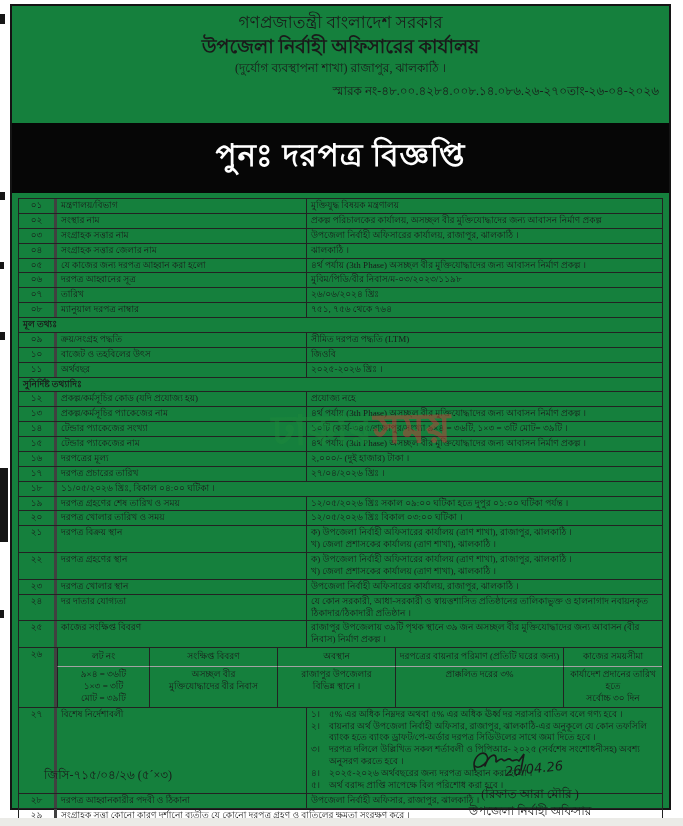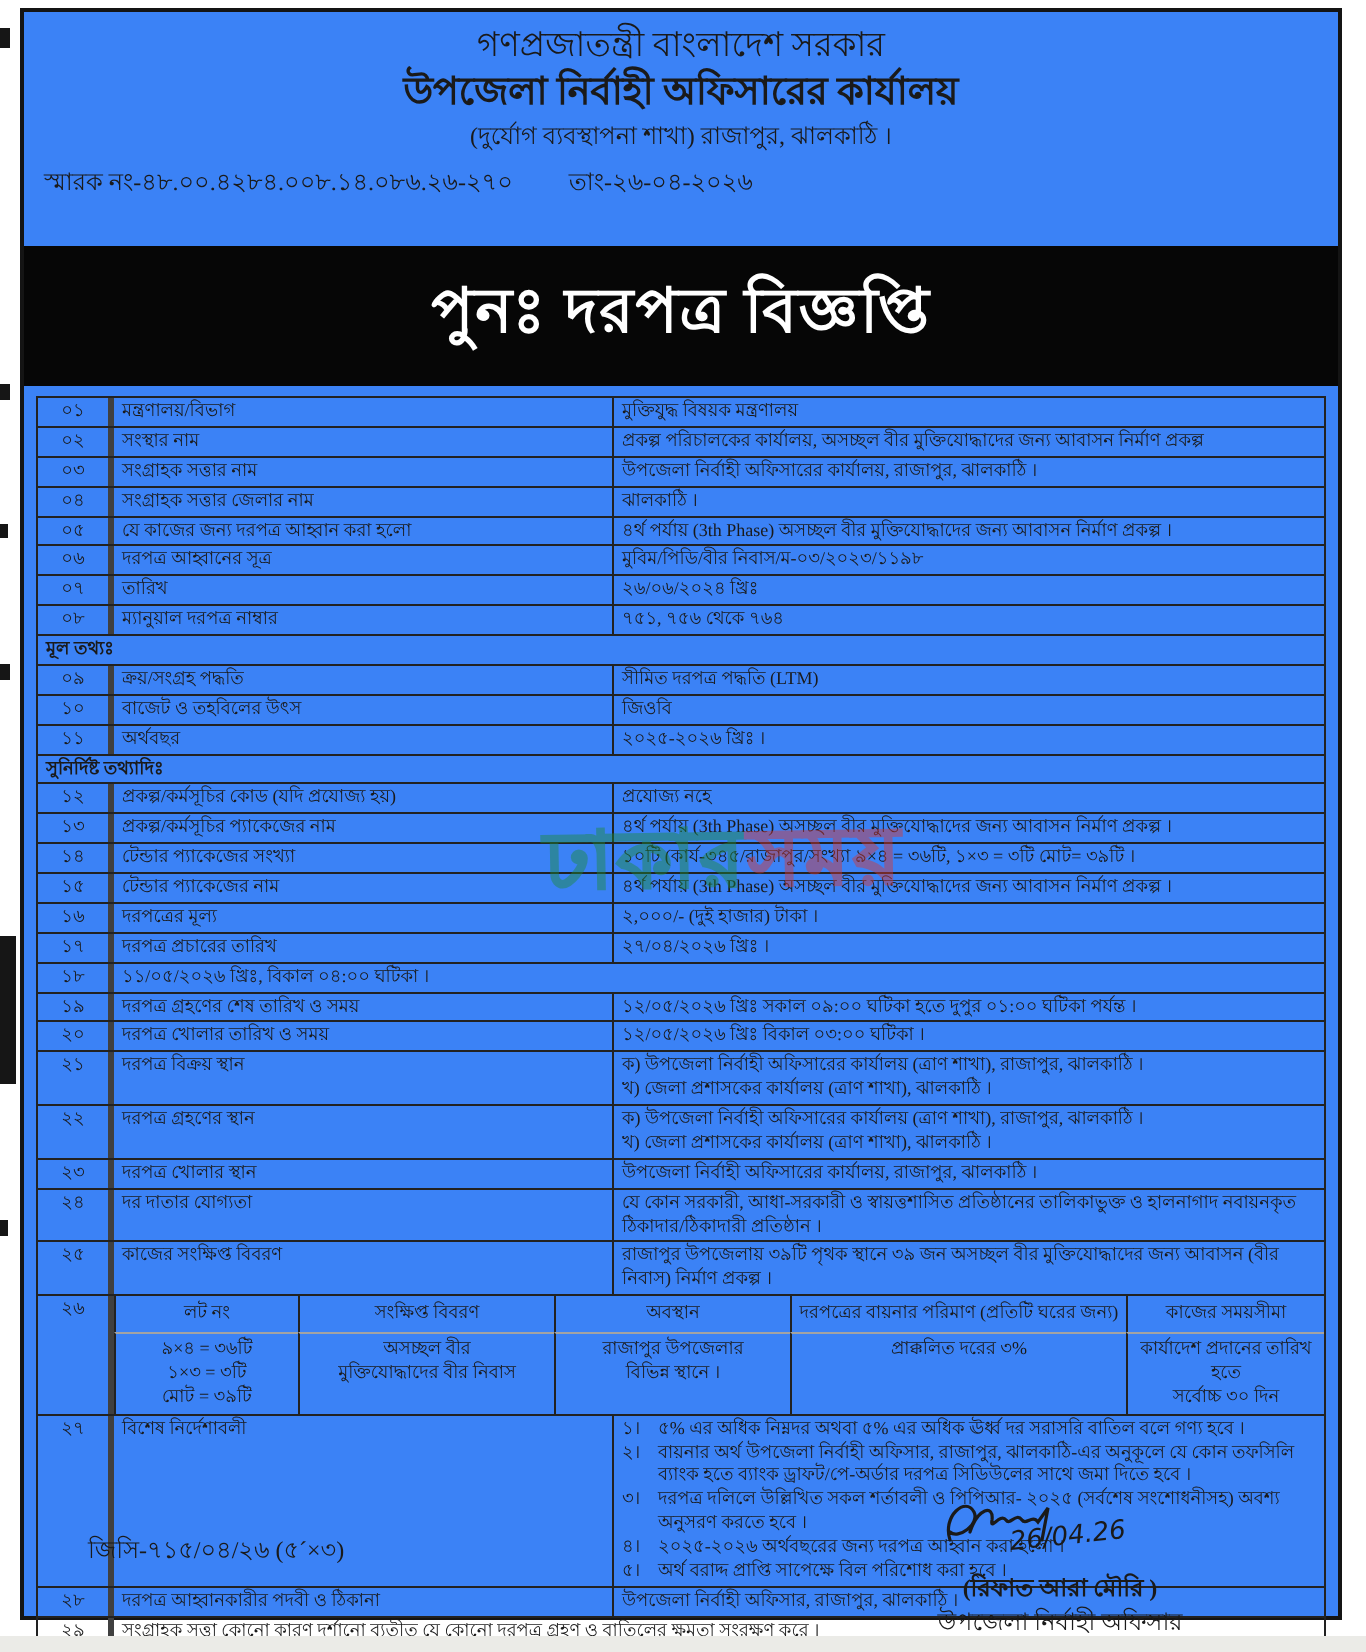--- a/index.html
+++ b/index.html
@@ -5,31 +5,31 @@
   html,body{margin:0;padding:0;}
   body{
     width:683px;height:826px;position:relative;
     background:#ffffff;
     font-family:"Liberation Serif","DejaVu Serif",serif;
     color:#1a1a1a;
     overflow:hidden;
   }
   .sheet{
     position:absolute;left:10px;top:4px;width:661px;height:806px;
-    border:2px solid #141414;background:#3b82f6;box-sizing:border-box;
+    border:2px solid #141414;background:#15803d;box-sizing:border-box;
     padding:6px 0 0 0;
   }
   
   .hdr{ text-align:center; line-height:1.25; }
   .hdr .l1{ font-size:17px; }
   .hdr .l2{ font-size:19px; font-weight:bold; margin-top:2px;}
   .hdr .l3{ font-size:12px; margin-top:2px;}
   .memo-row{
-    display:flex; justify-content:flex-start;
-    font-size:12px; padding:6px 10px 4px 10px;gap:28px;
+    display:flex; justify-content:flex-end;
+    font-size:12px; padding:6px 10px 4px 10px;
   }
   
   .banner{
     background:#060606; color:#fff; text-align:center;
     font-size:31px; font-weight:bold; letter-spacing:1px;
     padding:8px 0 10px 0; margin-top:17px;
   }
   
   .ntable{
     margin:5px 6px 0 6px;
@@ -71,21 +71,21 @@
     position:absolute; right:44px; top:738px; width:190px;
     text-align:center; font-size:12px; line-height:1.45;
   }
   .sig-scrawl{ position:relative; height:42px;}
   .sig-scrawl svg{ position:absolute; left:34px; top:0;}
   .sig-date{
     position:absolute; left:70px; top:16px;
     font-style:italic; font-size:13px; transform:rotate(-6deg);
     font-family:"DejaVu Sans","Liberation Sans",sans-serif;
   }
-  .sig-name{ font-weight:bold;text-align:center; }
+  .sig-name{ font-weight:normal;text-align:center; }
   
   .press-ref{ position:absolute; left:32px; bottom:22px; font-size:12px;}
   
   .artifact{ position:absolute; background:#161616;}
   .a1{ left:0; top:192px; width:5px; height:8px;}
   .a2{ left:0; top:262px; width:4px; height:7px;}
   .a3{ left:0; top:332px; width:5px; height:8px;}
   .a4{ left:0; top:468px; width:8px; height:74px;}
   .a5{ left:0; top:610px; width:4px; height:8px;}
   .a6{ left:0; top:14px; width:5px; height:10px;}

